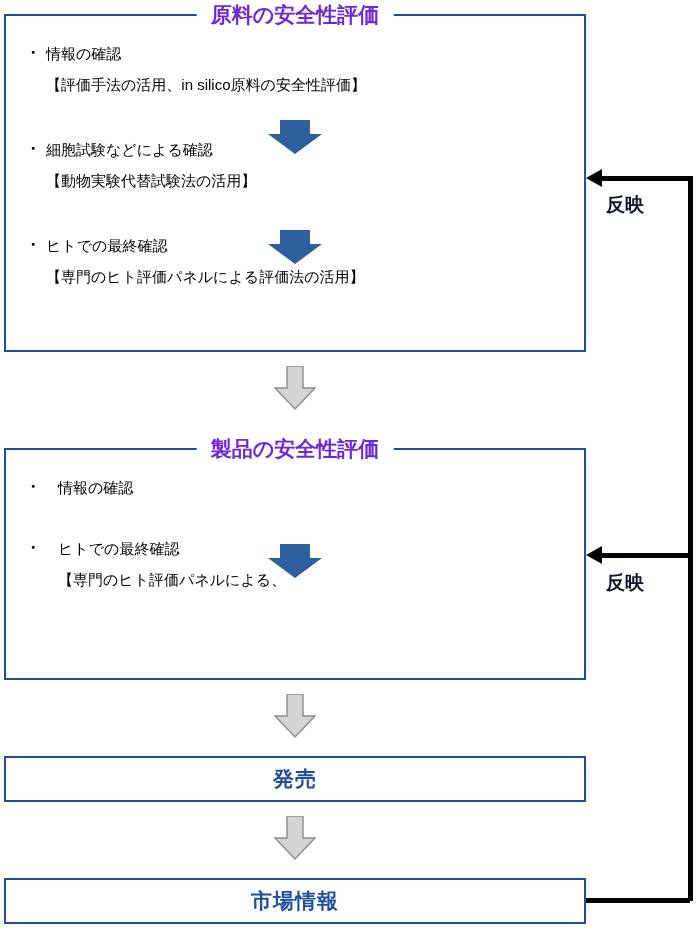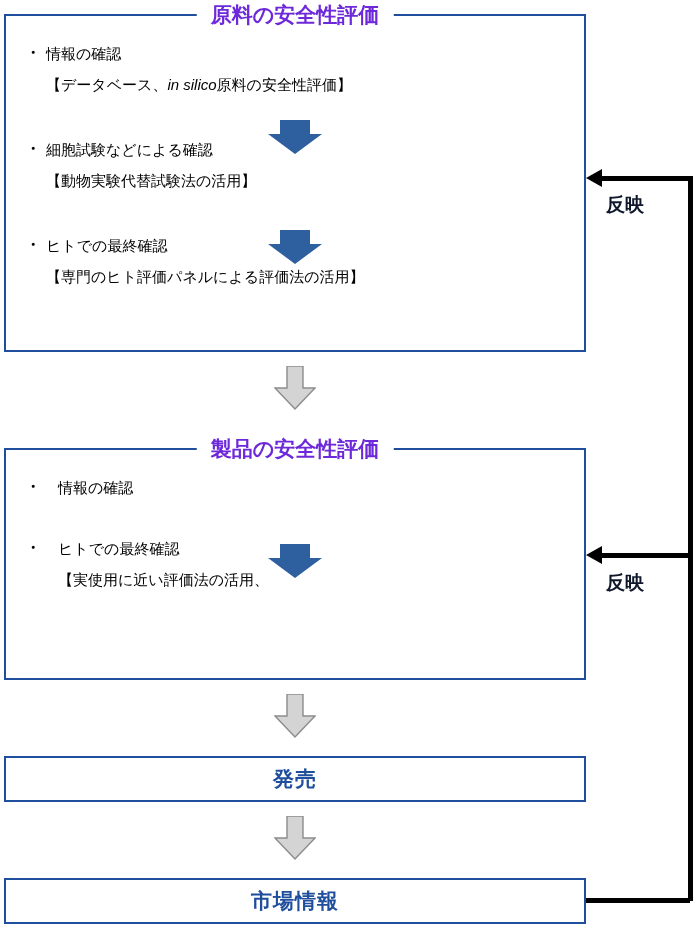--- a/index.html
+++ b/index.html
@@ -69,21 +69,20 @@
   }
   .bline {
     font-size: 15px;
     line-height: 31px;
     white-space: nowrap;
   }
   .bline.indent {
     padding-left: 12px;
   }
   .ital {
-    font-style: italic;
   }
 
   
   .gap-arrow {
     height: 34px;
   }
 
   
   .arrow-blue {
     position: absolute;
@@ -145,21 +144,21 @@
   <div class="box" style="left:4px; top:14px; width:582px; height:338px;">
 
     <div class="box-title">原料の安全性評価</div>
 
     <div class="bullets">
 
       <div class="bullet-item">
         <div class="bullet-dot">・</div>
         <div class="bullet-lines">
           <div class="bline">情報の確認</div>
-          <div class="bline"><span>【データベース、</span><span class="ital">in silico</span><span>原料の安全性評価】</span></div>
+          <div class="bline"><span>【評価手法の活用、</span><span class="ital">in silico</span><span>原料の安全性評価】</span></div>
         </div>
       </div>
 
       <div class="gap-arrow"></div>
 
       <div class="bullet-item">
         <div class="bullet-dot">・</div>
         <div class="bullet-lines">
           <div class="bline">細胞試験などによる確認</div>
           <div class="bline">【動物実験代替試験法の活用】</div>
@@ -207,21 +206,21 @@
           <div class="bline indent">情報の確認</div>
         </div>
       </div>
 
       <div style="height:30px;"></div>
 
       <div class="bullet-item">
         <div class="bullet-dot">・</div>
         <div class="bullet-lines">
           <div class="bline indent">ヒトでの最終確認</div>
-          <div class="bline indent">【実使用に近い評価法の活用、</div>
+          <div class="bline indent">【専門のヒト評価パネルによる、</div>
         </div>
       </div>
     </div>
 
     <div class="arrow-blue" style="left:262px; top:94px;">
       <svg viewBox="0 0 54 34" width="54" height="34">
         <polygon points="12,0 42,0 42,14 54,14 27,34 0,14 12,14" fill="#2e5f9e"></polygon>
       </svg>
     </div>
   </div>

